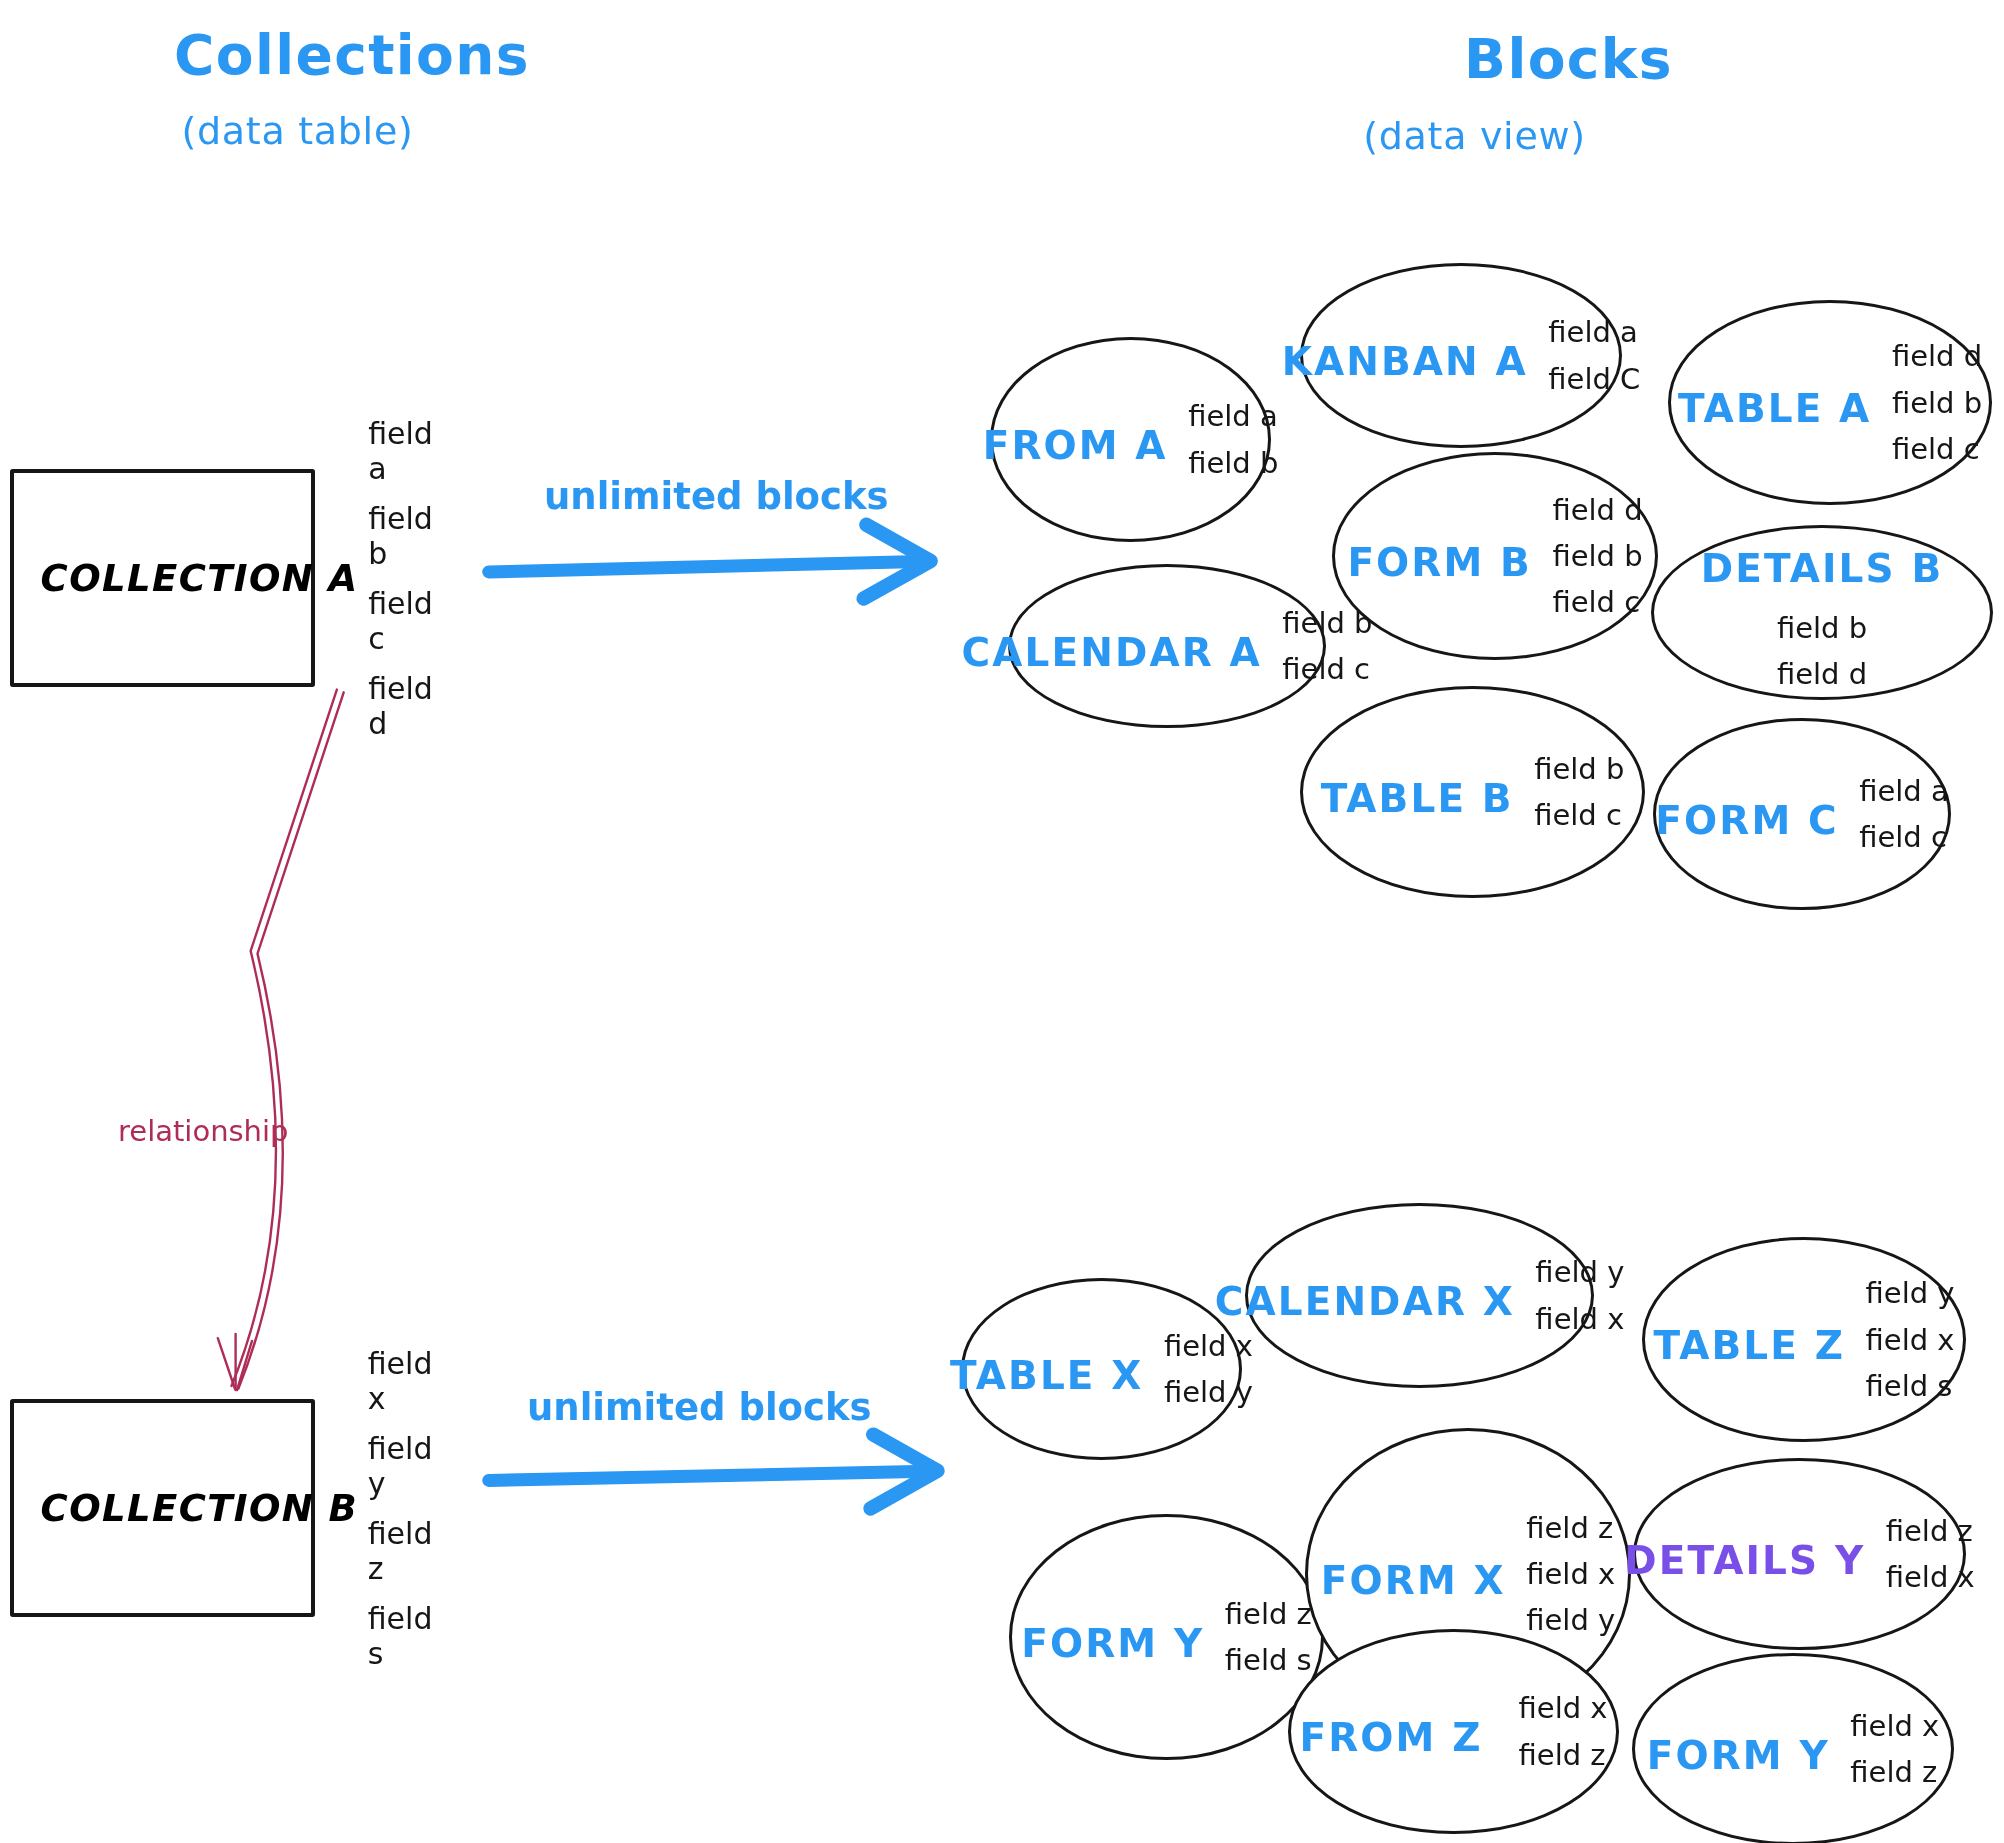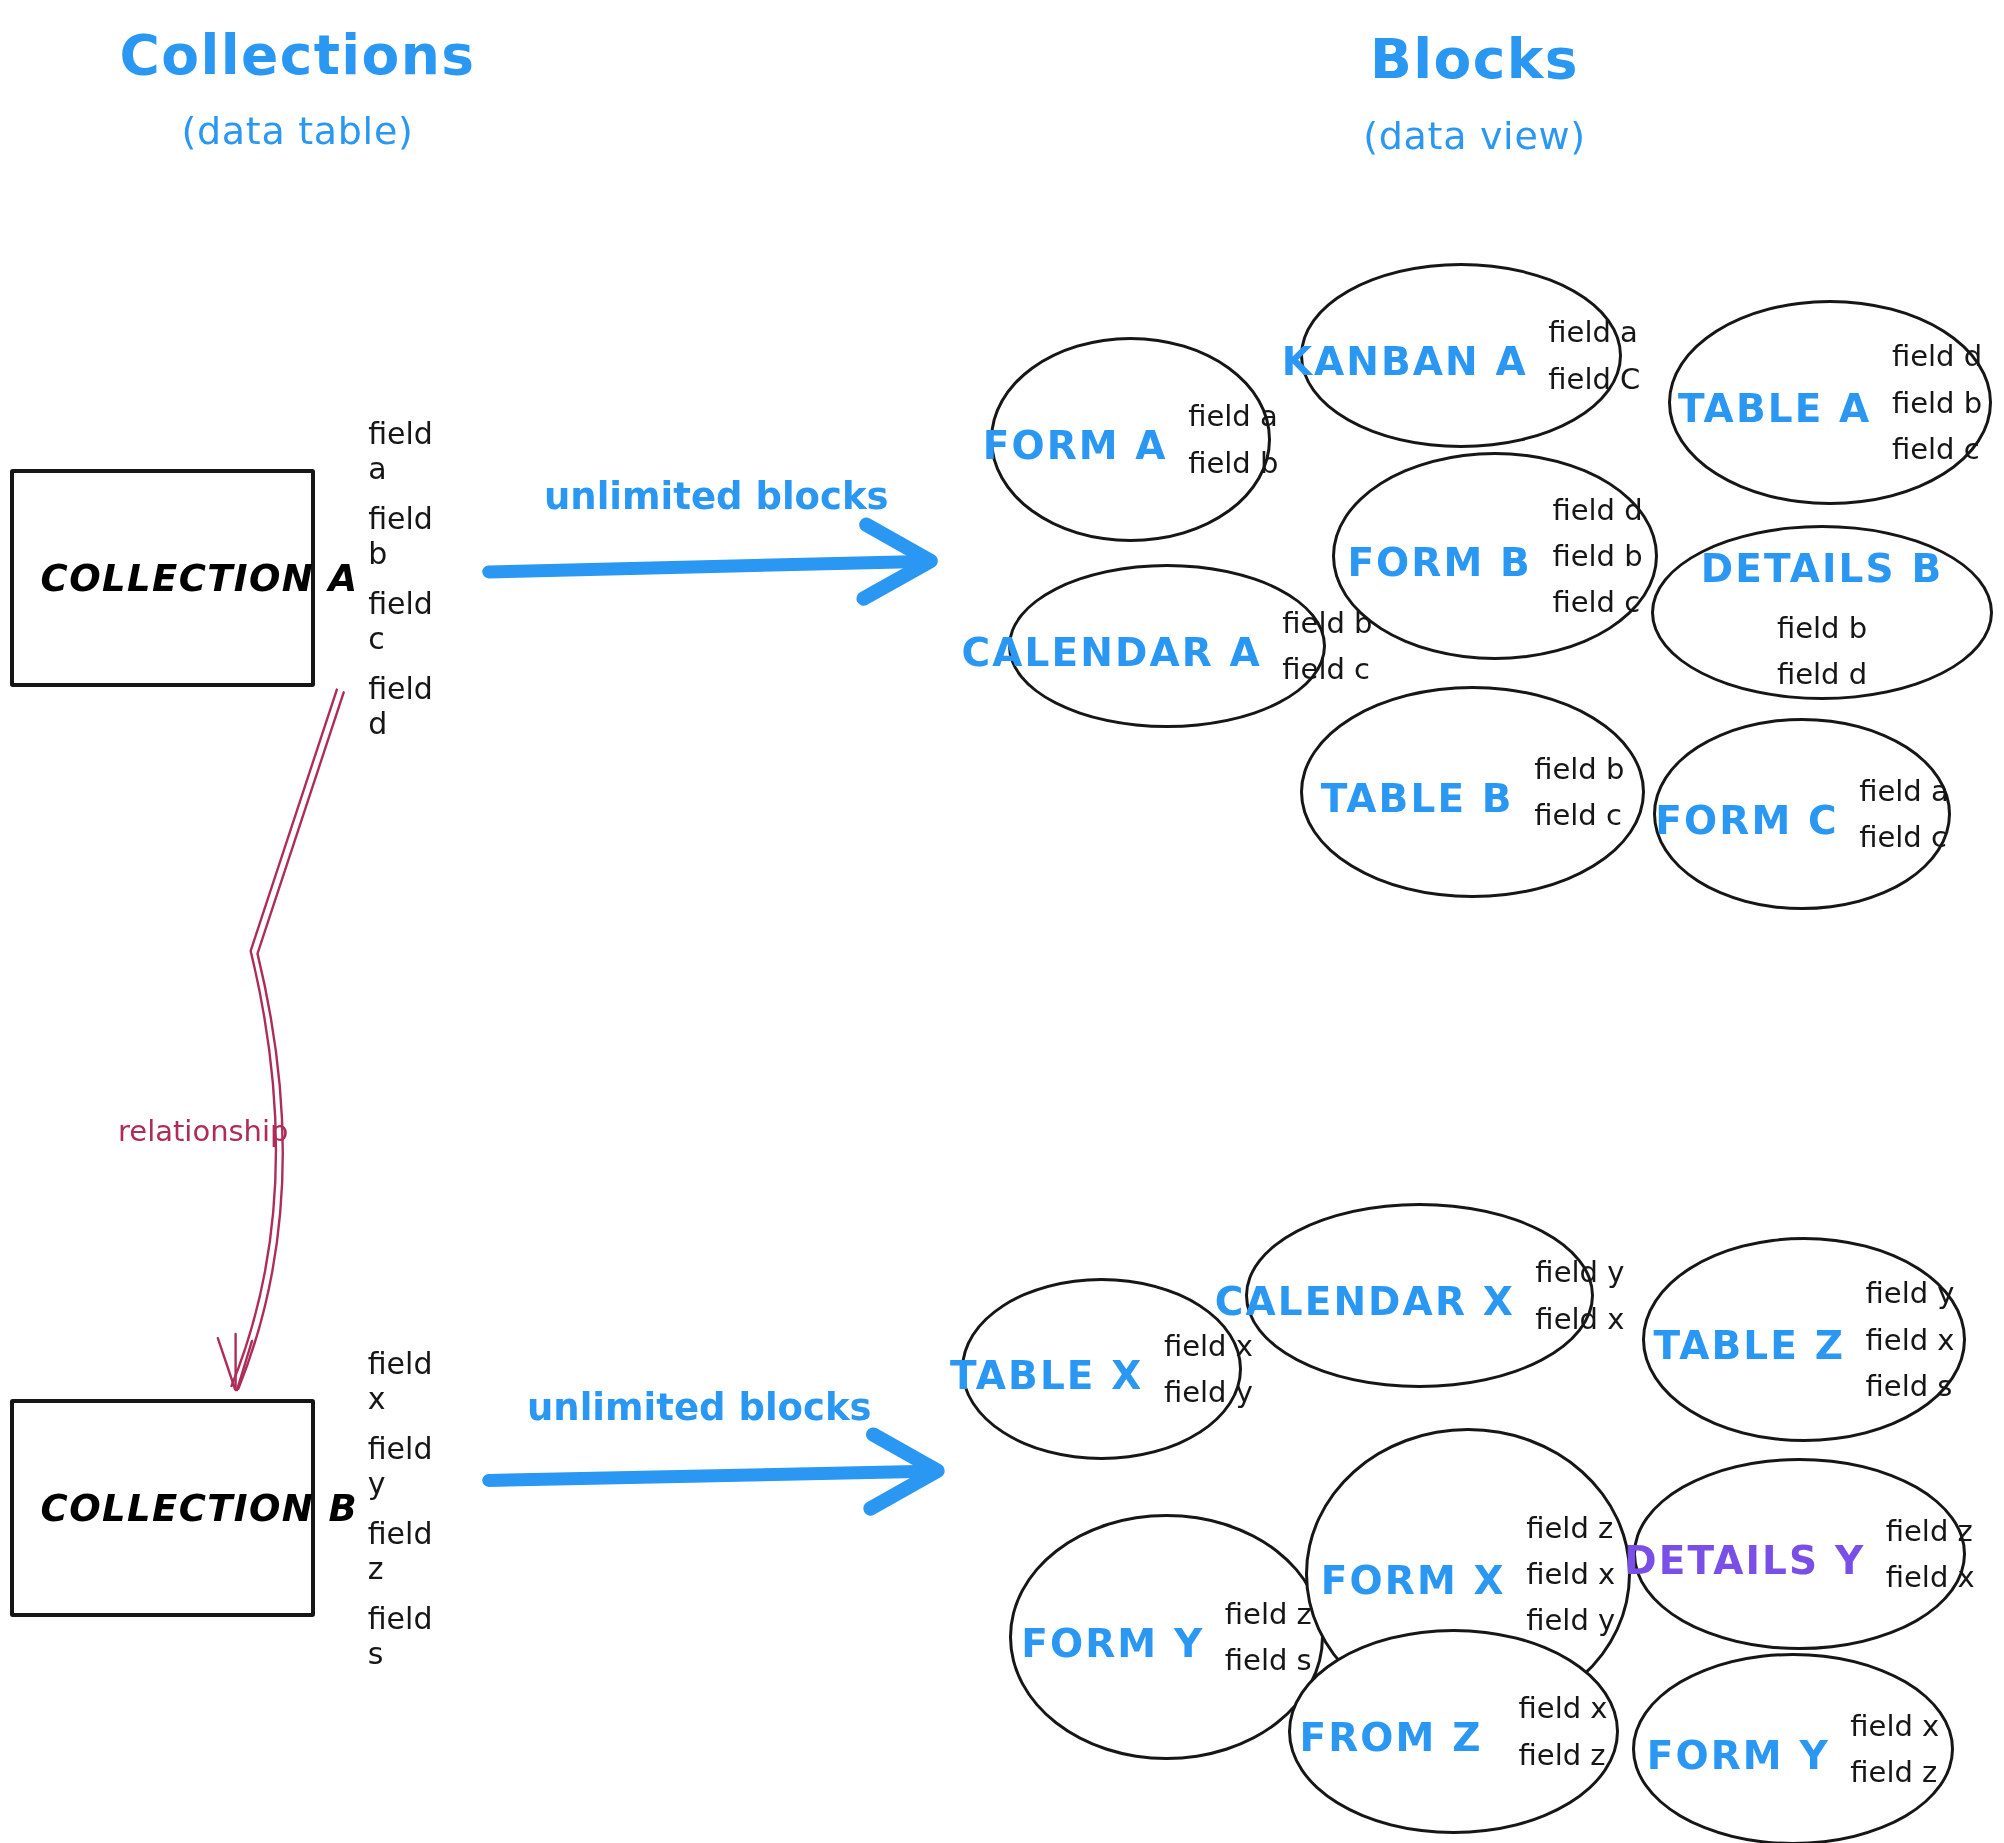--- a/index.html
+++ b/index.html
@@ -1,21 +1,21 @@
 <!DOCTYPE html>
 <html style="font-size:11px"><head>
 <meta charset="utf-8">
 <style>
   html,body{margin:0;padding:0;background:#fff;}
   .canvas{position:relative;width:2005px;height:1843px;background:#ffffff;overflow:hidden;
           font-family:"DejaVu Sans","Liberation Sans",sans-serif;color:#161616;}
   .abs{position:absolute;}
 
   
-  .col-title{font-size:55px;font-weight:700;color:#2a97f3;text-align:center;letter-spacing:1.4px;}
+  .col-title{font-size:55px;font-weight:700;color:#2a97f3;text-align:right;letter-spacing:1.4px;}
   .col-sub{font-size:38px;font-weight:400;color:#2a97f3;text-align:center;letter-spacing:0.7px;}
 
   
   .cbox{border:4.1px solid #161616;background:#fff;box-sizing:border-box;
         display:flex;align-items:center;justify-content:space-between;
         padding:0 19px 0 27px;border-radius:2.7px;}
   .cname{color:#000000;font-size:37px;font-weight:700;font-style:italic;
          letter-spacing:1.4px;white-space:nowrap;}
   .cfields{display:flex;flex-direction:column;gap:15px;font-size:30px;color:#161616;
            text-align:left;padding-left:9.6px;}
@@ -85,21 +85,21 @@
       <span>field z</span>
       <span>field s</span>
     </span>
   </div>
 
   <div class="abs arrow-label" style="left:544px;top:475px;width:322px;">unlimited blocks</div>
   <div class="abs arrow-label" style="left:527px;top:1386px;width:335px;">unlimited blocks</div>
   <div class="abs rel-label" style="left:118px;top:1114px;">relationship</div>
 
   <div class="blob" style="left:990px;top:337px;width:281px;height:205px;">
-    <span class="blabel">FORM A</span>
+    <span class="blabel">FROM A</span>
     <span class="bfields">
       <span>field a</span>
       <span>field b</span>
     </span>
   </div>
 
   <div class="blob" style="left:1300px;top:263px;width:322px;height:185px;">
     <span class="blabel">KANBAN A</span>
     <span class="bfields">
       <span>field a</span>

